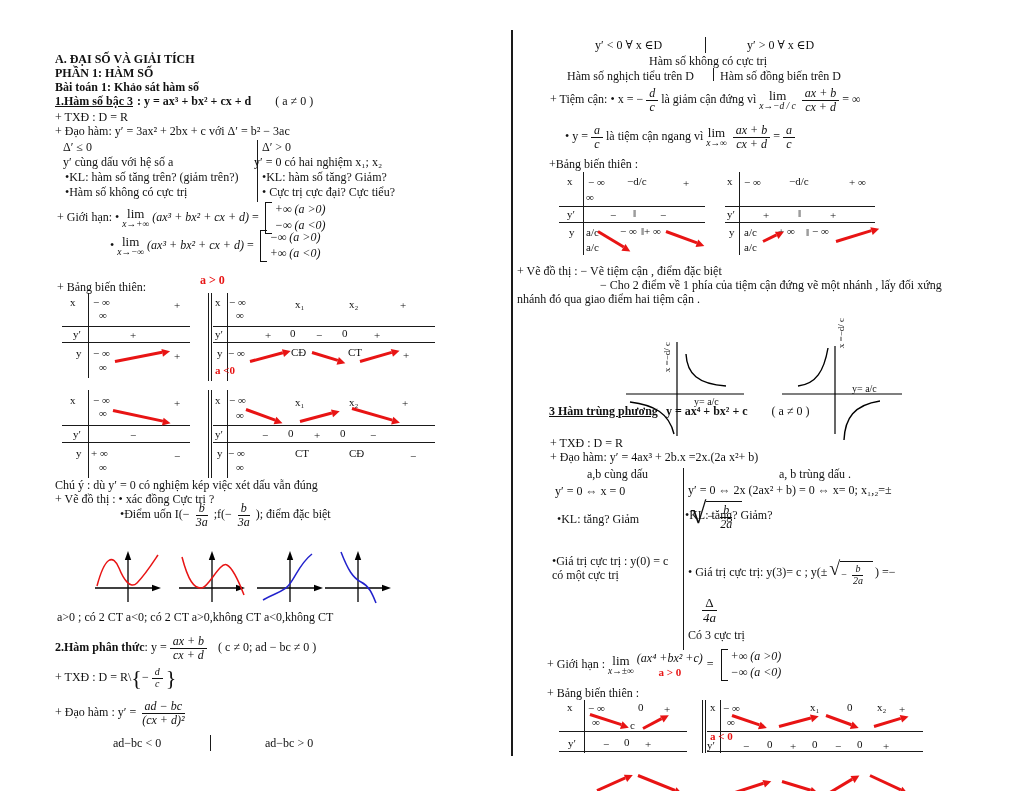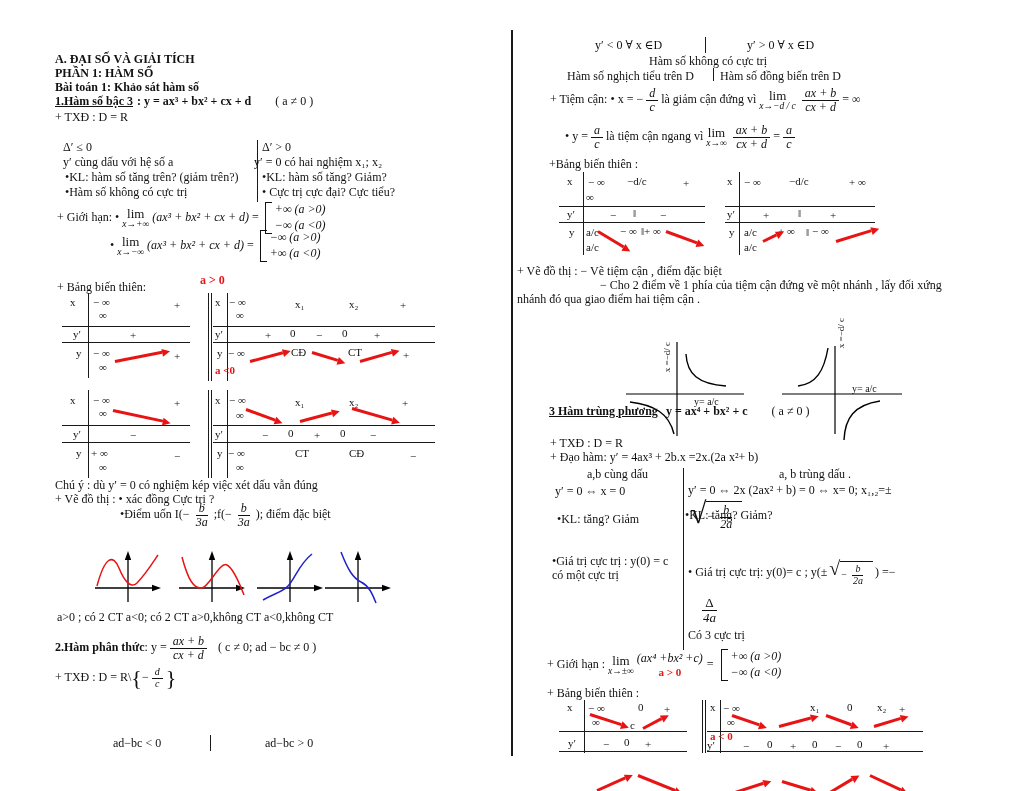--- a/index.html
+++ b/index.html
@@ -48,20 +48,21 @@
 <div class="abs b" style="left:55px;top:53px">A. ĐẠI SỐ VÀ GIẢI TÍCH</div>
 <div class="abs b" style="left:55px;top:67px">PHẦN 1: HÀM SỐ</div>
 <div class="abs b" style="left:55px;top:81px">Bài toán 1: Khảo sát hàm số</div>
 
 <div class="abs row" style="left:55px;top:95px">
  <span class="b u">1.Hàm số bậc 3</span>
  <span class="b" style="margin-left:4px">: y = ax³ + bx² + cx + d</span>
  <span class="gap24">( a ≠ 0 )</span>
 </div>
 <div class="abs" style="left:55px;top:111px">+ TXĐ : D = R</div>
+<div class="abs" style="left:55px;top:125px">+ Đạo hàm: y′ = 3ax² + 2bx + c    với Δ′ = b² − 3ac</div>
 
 <div class="abs" style="left:63px;top:141px">Δ′ ≤ 0</div>
 <div class="abs" style="left:63px;top:156px">y′ cùng dấu với hệ số a</div>
 <div class="abs" style="left:65px;top:171px">•KL: hàm số tăng trên? (giảm trên?)</div>
 <div class="abs" style="left:65px;top:186px">•Hàm số không có cực trị</div>
 <div class="abs" style="left:262px;top:141px">Δ′ &gt; 0</div>
 <div class="abs" style="left:254px;top:156px">y′ = 0  có hai nghiệm x₁; x₂</div>
 <div class="abs" style="left:262px;top:171px">•KL: hàm số tăng? Giảm?</div>
 <div class="abs" style="left:262px;top:186px">• Cực  trị  cực đại? Cực tiểu?</div>
 
@@ -266,20 +267,27 @@
 <div class="abs row" style="left:55px;top:664px;height:28px">
  <span>+ TXĐ :  D = R\</span>
  <span class="brc">{</span>
  <span>−</span>
  <span class="frac" style="font-size:10px">
         <span class="fn">d</span>
         <span class="fd">c</span>
       </span>
  <span class="brc">}</span>
 </div>
+<div class="abs row" style="left:55px;top:697px;height:32px">
+ <span>+ Đạo hàm : y′ = </span>
+ <span class="frac">
+        <span class="fn">ad − bc</span>
+        <span class="fd">(cx + d)²</span>
+      </span>
+</div>
 <div class="abs" style="left:113px;top:737px">ad−bc &lt; 0</div>
 <div class="abs" style="left:265px;top:737px">ad−bc &gt; 0</div>
 
 <div class="abs" style="left:595px;top:39px">y′ &lt; 0   ∀ x ∈D</div>
 <div class="abs" style="left:747px;top:39px">y′ &gt; 0   ∀ x ∈D</div>
 <div class="abs" style="left:649px;top:55px">Hàm số không có cực trị</div>
 <div class="abs" style="left:567px;top:70px">Hàm số nghịch tiểu trên D</div>
 <div class="abs" style="left:720px;top:70px">Hàm số đồng  biến trên D</div>
 
 <div class="abs row" style="left:550px;top:83px;height:34px">
@@ -414,21 +422,21 @@
           <span class="fn">b</span>
           <span class="fd">2a</span>
         </span>
       </span>
 </div>
 <div class="abs" style="left:557px;top:513px">•KL: tăng? Giảm</div>
 <div class="abs" style="left:685px;top:509px">•KL: tăng? Giảm?</div>
 <div class="abs" style="left:552px;top:555px">•Giá trị  cực trị : y(0) = c</div>
 <div class="abs" style="left:552px;top:569px">có một cực trị</div>
 <div class="abs row" style="left:688px;top:559px;height:28px">
- <span>• Giá trị cực trị: y(0)= c ; y(±</span>
+ <span>• Giá trị cực trị: y(3)= c ; y(±</span>
  <span class="rad small">
         <span class="rs">√</span>
         <span class="rb" style="font-size:10px">
           <span>−</span>
           <span class="frac" style="font-size:10px">
             <span class="fn">b</span>
             <span class="fd">2a</span>
           </span>
         </span>
       </span>

